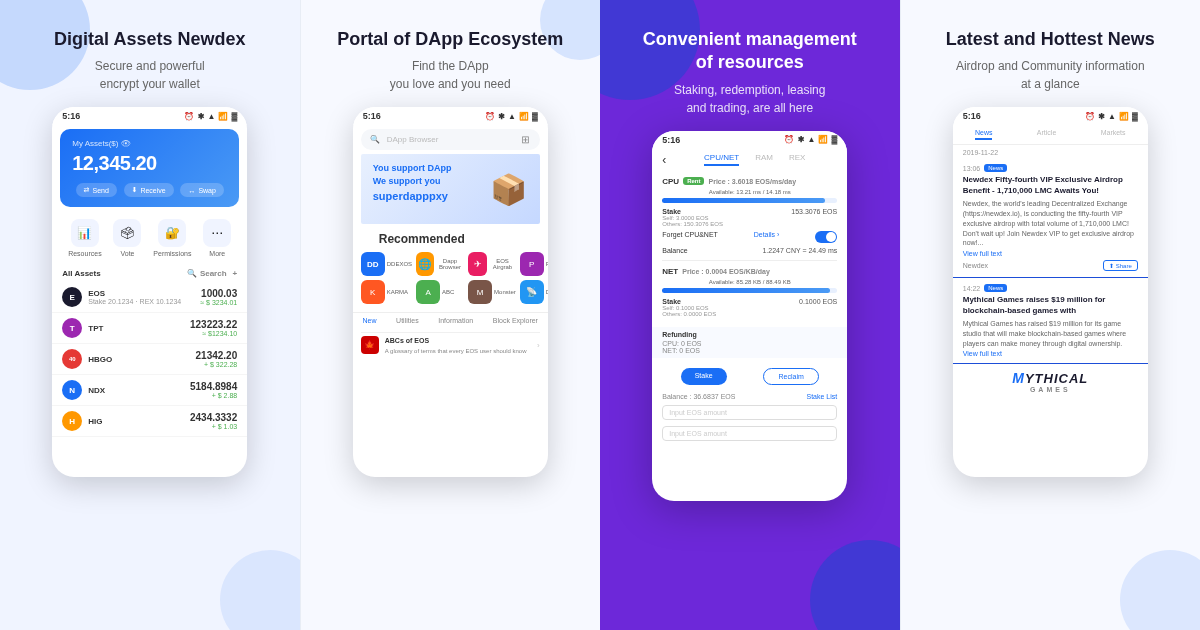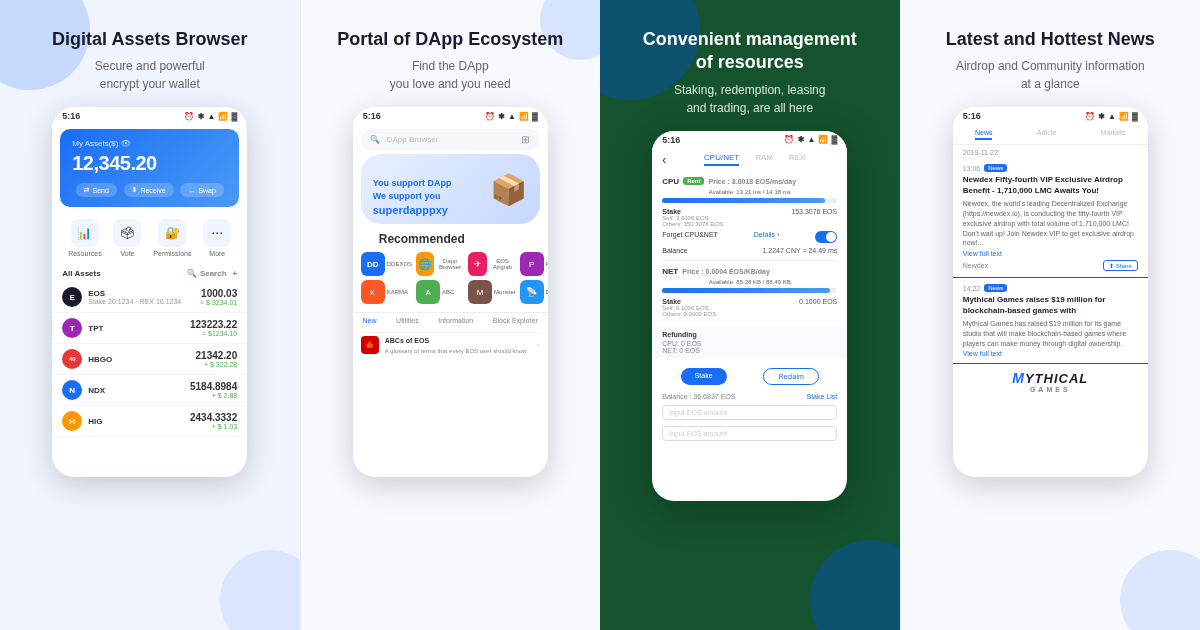--- a/index.html
+++ b/index.html
@@ -15,21 +15,21 @@
       flex: 1;
       position: relative;
       overflow: hidden;
       display: flex;
       flex-direction: column;
       align-items: center;
       padding: 28px 16px 0;
     }
     .panel-1 { background: #f0f4ff; }
     .panel-2 { background: #f7f9ff; border-left: 1px solid #e8edf5; }
-    .panel-3 { background: #14532d; }
+    .panel-3 { background: #6d28d9; }
     .panel-4 { background: #f7f9ff; border-left: 1px solid #e8edf5; }
 
     
     .blob {
       position: absolute;
       border-radius: 50%;
       background: #1a6ef5;
       opacity: 0.15;
     }
     .panel-1 .blob-tl { width: 120px; height: 120px; top: -30px; left: -30px; opacity: 0.2; }
@@ -175,24 +175,24 @@
       padding: 5px 10px;
       font-size: 8px;
       color: #bbb;
       display: flex;
       align-items: center;
       gap: 6px;
     }
     .dapp-banner {
       margin: 4px 8px;
       background: linear-gradient(135deg, #e8f0fe, #c5d8ff);
-      border-radius: 20px;
+      border-radius: 2px;
       height: 70px;
       display: flex;
-      align-items: flex-end;
+      align-items: flex-start;
       padding: 8px 12px;
       overflow: hidden;
       position: relative;
     }
     .dapp-banner-text { font-size: 9px; font-weight: 700; color: #1a6ef5; line-height: 1.4; }
     .dapp-banner-logo { font-size: 11px; font-weight: 800; color: #1a6ef5; margin-top: 2px; }
     .banner-figure {
       position: absolute;
       right: 8px;
       top: 5px;
@@ -312,21 +312,21 @@
     .panel-3-phone { background: #fff; }
     .panel-3 .phone { box-shadow: 0 8px 40px rgba(0,0,0,0.25); }
   </style>
 </head>
 <body>
 
 <div class="panel panel-1">
   <div class="blob blob-tl"></div>
   <div class="blob blob-br"></div>
 
-  <h2 class="panel-title">Digital Assets Browser</h2>
+  <h2 class="panel-title">Digital Assets Newdex</h2>
   <p class="panel-subtitle">Secure and powerful<br>encrypt your wallet</p>
 
   <div class="phone">
     <div class="phone-status">
       <span>5:16</span>
       <div class="status-icons">
         <span>⏰</span>
         <span>✱</span>
         <span>▲</span>
         <span>📶</span>

